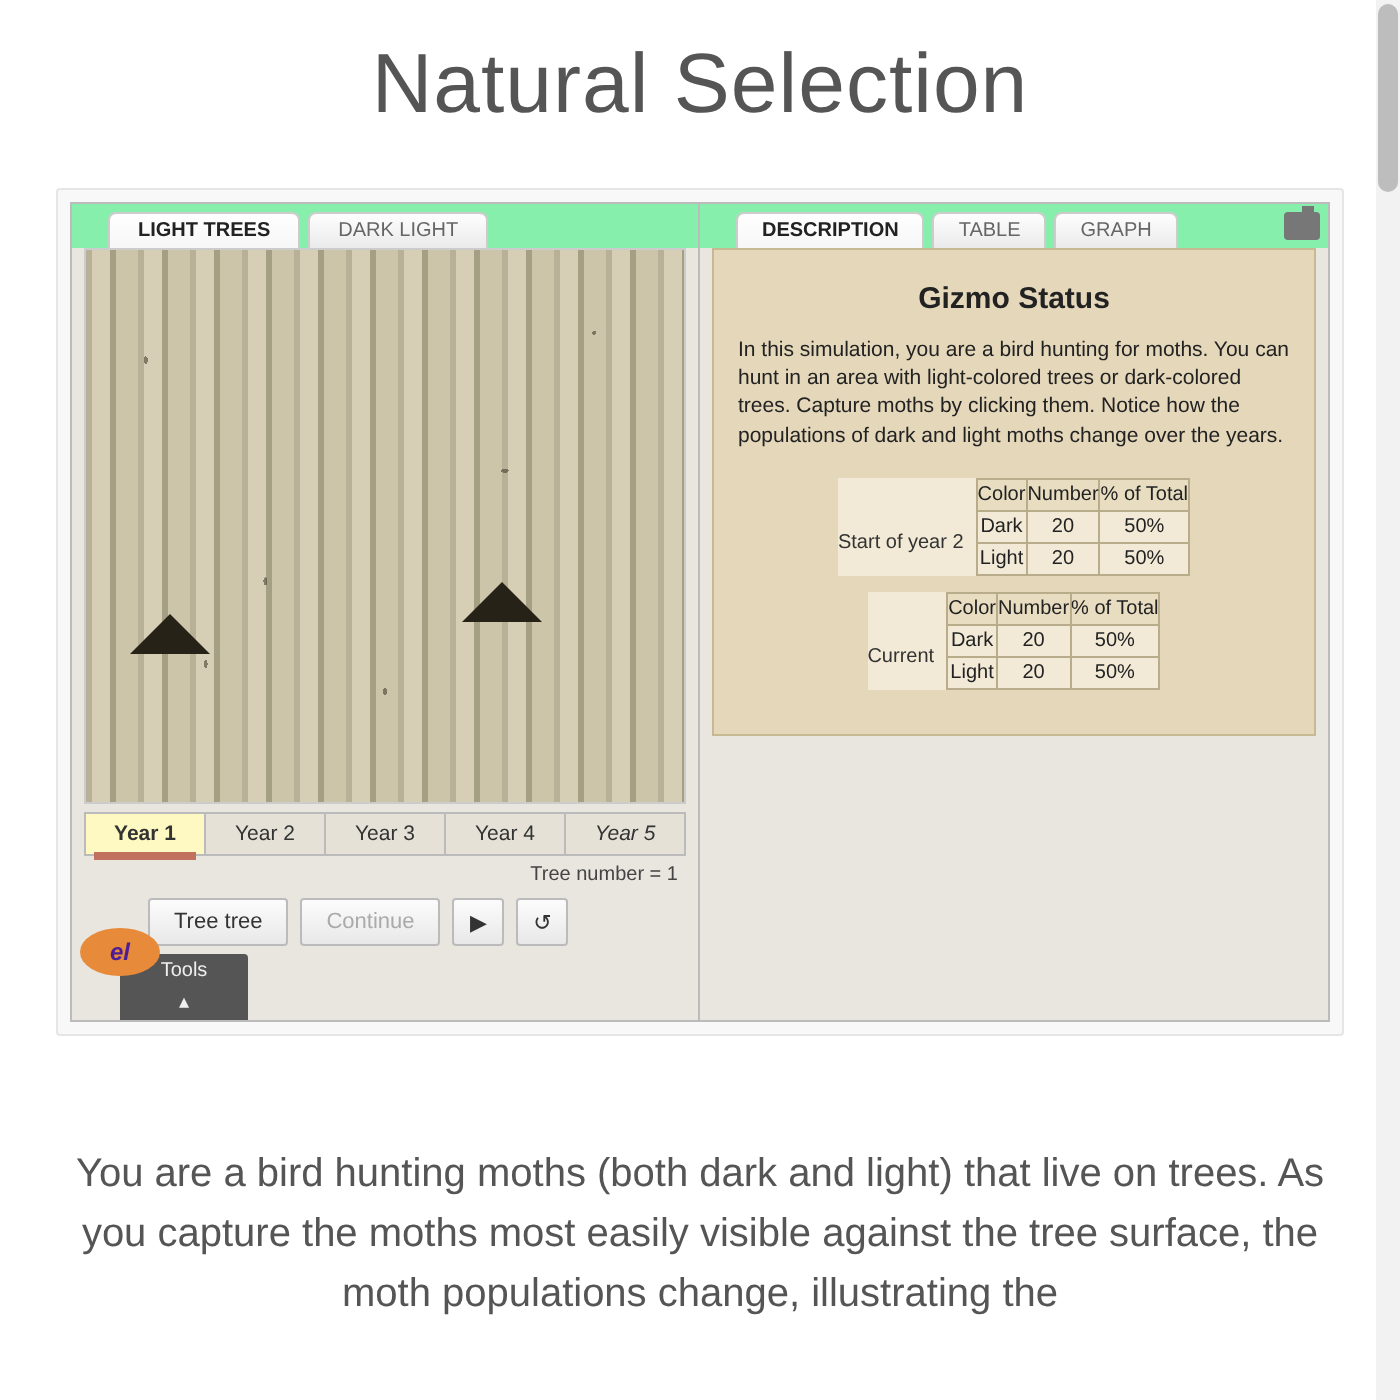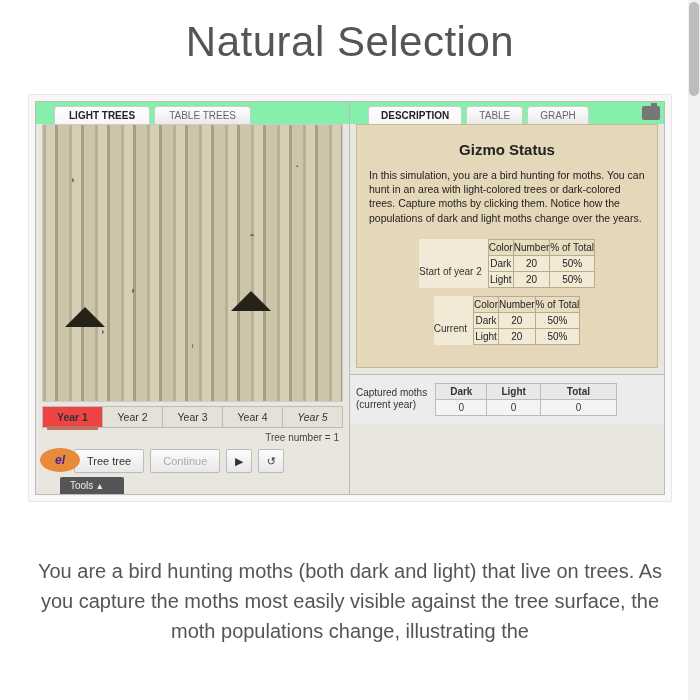--- a/index.html
+++ b/index.html
@@ -26,29 +26,29 @@
      radial-gradient(1px 1px at 85% 15%, #3b3627 99%, transparent),
      radial-gradient(1px 2px at 20% 75%, #3b3627 99%, transparent);
      opacity:0.55;
   }
   .moth { position: absolute; width: 0; height: 0; border-left: 20px solid transparent; border-right: 20px solid transparent; border-bottom: 20px solid #262218; }
   .moth.m1 { left: 22px; top: 182px; }
   .moth.m2 { left: 188px; top: 166px; }
   .year-row { display: flex; margin: 4px 6px 0 6px; border: 1px solid #bbb; background: #e5e1d6; }
   .year-cell { flex: 1; text-align: center; padding: 4px 0; font-size: 10.5px; border-right: 1px solid #bbb; position: relative; }
   .year-cell:last-child { border-right: none; font-style: italic; }
-  .year-cell.selected { background: #ef4444; font-weight: bold; }
+  .year-cell.selected { background: #fef9c3; font-weight: bold; }
   .year-cell.selected::after { content:""; position:absolute; left:4px; right:4px; bottom:-3px; height:4px; background:#c0725e; }
   .tree-num { text-align: right; padding: 4px 10px 2px 0; font-size: 10px; color: #444; }
   .controls { display: flex; align-items: center; gap: 6px; padding: 4px 6px 0 38px; }
   .btn { background: linear-gradient(#fcfcfc,#e8e8e8); border: 1px solid #bbb; border-radius: 2px; padding: 5px 12px; font-size: 11px; color: #333; cursor: pointer; }
   .btn.disabled { color: #aaa; }
   .iconbtn { width: 26px; height: 24px; display: inline-flex; align-items: center; justify-content: center; }
   .logo { position: absolute; left: 4px; bottom: 22px; width: 40px; height: 24px; background: #e78a3a; border-radius: 50%; color: #4c1d95; font-size: 12px; display: flex; align-items: center; justify-content: center; font-style: italic; font-weight: bold; }
-  .tools { margin: 4px 0 0 24px; background: #555; color: #eee; font-size: 10px; padding: 3px 10px; width: 64px; display:flex; align-items:center; gap:4px; border-radius:2px 2px 0 0;}
+  .tools { margin: 4px 0 0 24px; background: #555; color: #eee; font-size: 10px; padding: 3px 26px; width: 64px; display:flex; align-items:center; gap:4px; border-radius:2px 2px 0 0;flex-direction:column;}
   .left-bottom { position: relative; padding-bottom: 0; }
   .desc-panel { margin: 0 6px 6px 6px; background: #e4d7ba; border: 1px solid #c8b995; padding: 10px 12px 14px; }
   .desc-title { text-align: center; font-weight: bold; font-size: 15px; color: #222; margin: 6px 0 10px; }
   .desc-text { font-size: 10.5px; line-height: 1.35; color: #222; margin-bottom: 14px; }
   .mini-table { border-collapse: collapse; margin: 0 auto 8px auto; font-size: 10px; color: #222; background: #f2ead6; }
   .mini-table th, .mini-table td { border: 1px solid #b9ac8a; padding: 2px 0; text-align: center; }
   .mini-table th { background: #e8ddc1; font-weight: normal; }
   .mini-table .rowlabel { background: transparent; border: none; text-align: right; padding-right: 6px; color: #333; }
   .camera { position: absolute; top: 4px; right: 4px; width: 18px; height: 14px; background: #777; border-radius: 2px; }
   .camera::before { content:""; position:absolute; top:-3px; right:3px; width:6px;height:3px;background:#777;}
@@ -67,21 +67,21 @@
 <body>
 
 <div class="page-title">Natural Selection</div>
 
 <div class="card">
   <div class="gizmo">
 
     <div class="left-pane">
       <div class="tabs">
         <div class="tab active">LIGHT TREES</div>
-        <div class="tab">TABLE TREES</div>
+        <div class="tab">DARK LIGHT</div>
       </div>
       <div class="tree-area">
         <div class="tree-bg"></div>
         <div class="speckle"></div>
         <div class="moth m1"></div>
         <div class="moth m2"></div>
       </div>
       <div class="year-row">
         <div class="year-cell selected">Year 1</div>
         <div class="year-cell">Year 2</div>
@@ -158,42 +158,20 @@
           </tr>
           <tr>
             <td>Light</td>
             <td>20</td>
             <td>50%</td>
           </tr>
         </tbody>
           </table>
       </div>
 
-      <div class="bottom-right">
-        <div class="capt-wrap">
-          <div class="capt-label">
-            <span>Captured moths</span><br>
-            <span>(current year)</span>
-          </div>
-          <table class="capt-table">
-            <tbody>
-                <tr>
-              <th>Dark</th>
-              <th>Light</th>
-              <th class="total">Total</th>
-            </tr>
-            <tr>
-              <td>0</td>
-              <td>0</td>
-              <td class="total">0</td>
-            </tr>
-          </tbody>
-            </table>
-        </div>
-      </div>
     </div>
 
   </div>
 </div>
 
 <div class="body-text">You are a bird hunting moths (both dark and light) that live on trees. As you capture the moths most easily visible against the tree surface, the moth populations change, illustrating the</div>
 
 <div class="scrollbar">
   <div class="scroll-thumb"></div>
 </div>

